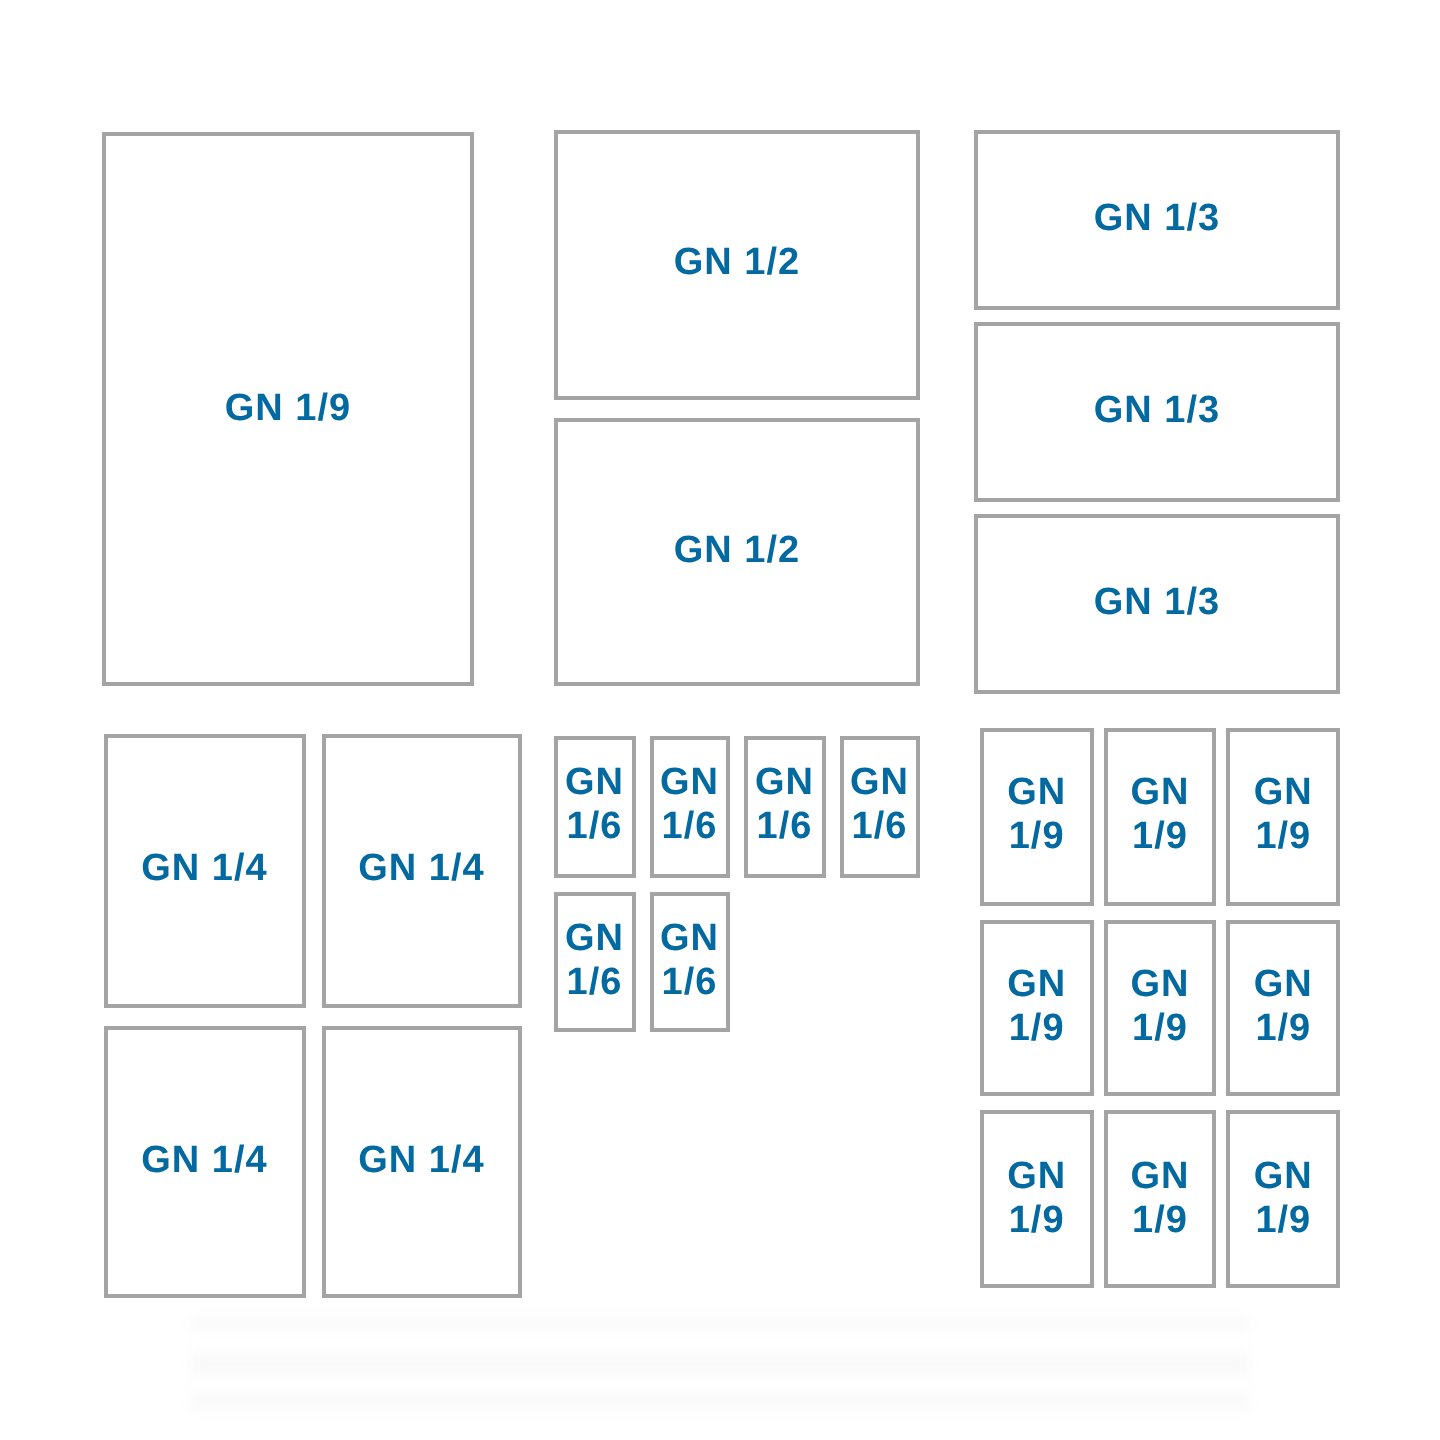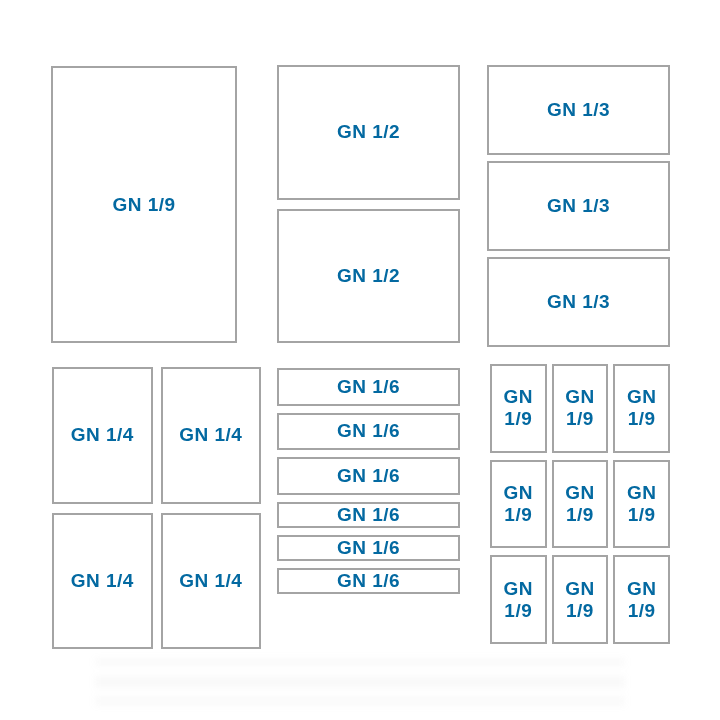--- a/index.html
+++ b/index.html
@@ -37,21 +37,21 @@
   }
   
   #panel-gn11 { left: 51px;  top: 66px;  width: 186px; height: 277px; grid-template-rows: 1fr; }
   
   #panel-gn12 { left: 277px; top: 65px;  width: 183px; height: 278px; grid-template-rows: 1fr 1fr; row-gap: 9px; }
   
   #panel-gn13 { left: 487px; top: 65px;  width: 183px; height: 282px; grid-template-rows: 1fr 1fr 1fr; row-gap: 6px; }
   
   #panel-gn14 { left: 52px;  top: 367px; width: 209px; height: 282px; grid-template-columns: 1fr 1fr; grid-template-rows: 1fr 1fr; gap: 9px 8px; }
   
-  #panel-gn16 { left: 277px; top: 368px; width: 183px; height: 226px; grid-template-columns: 1fr; grid-template-rows: 1fr 1fr 1fr; gap: 7px 7px; }
+  #panel-gn16 { left: 277px; top: 368px; width: 183px; height: 226px; grid-template-columns: 1fr 1fr 1fr 1fr; grid-template-rows: 1fr 1fr 1fr; gap: 7px 7px; }
   
   #panel-gn19 { left: 490px; top: 364px; width: 180px; height: 280px; grid-template-columns: 1fr 1fr 1fr; grid-template-rows: 1fr 1fr 1fr; gap: 7px 5px; }
   
   .watermark-smudge {
     position: absolute;
     left: 95px;
     top: 658px;
     width: 530px;
     height: 52px;
     background:

